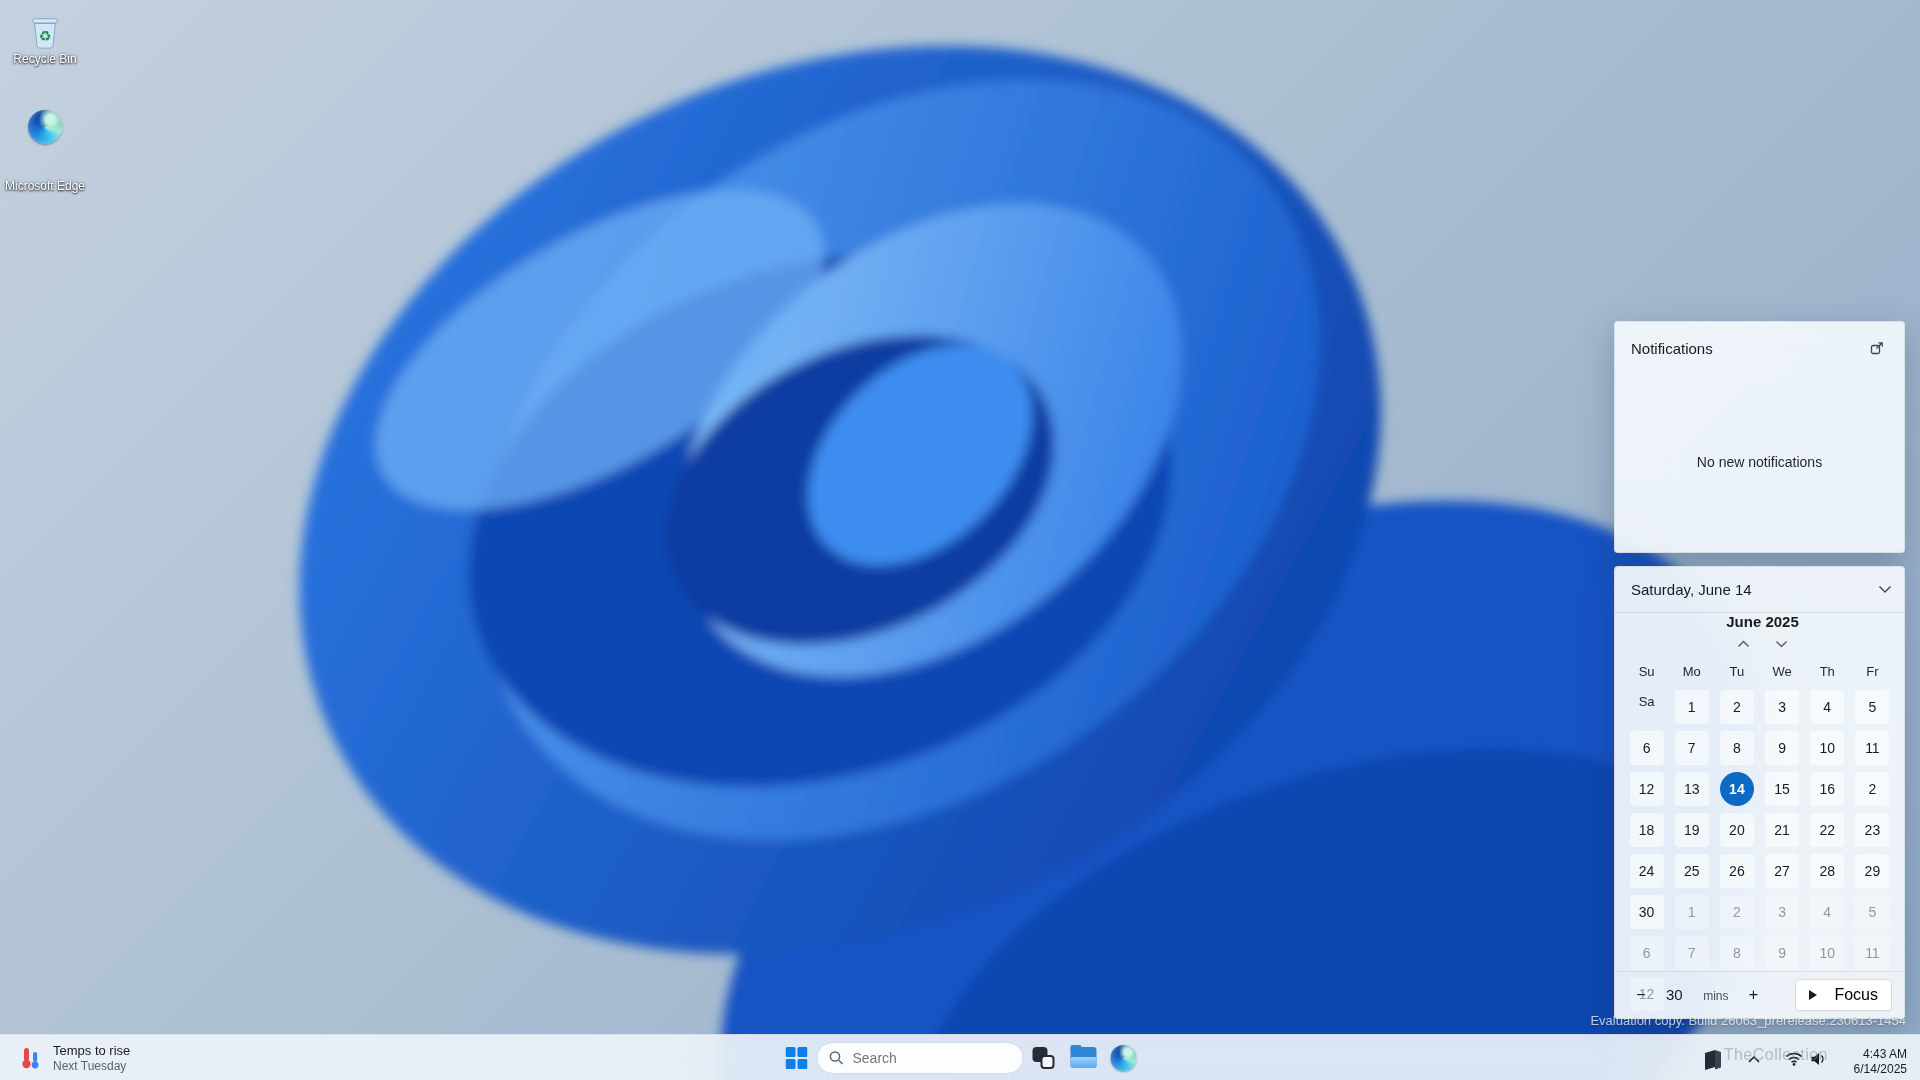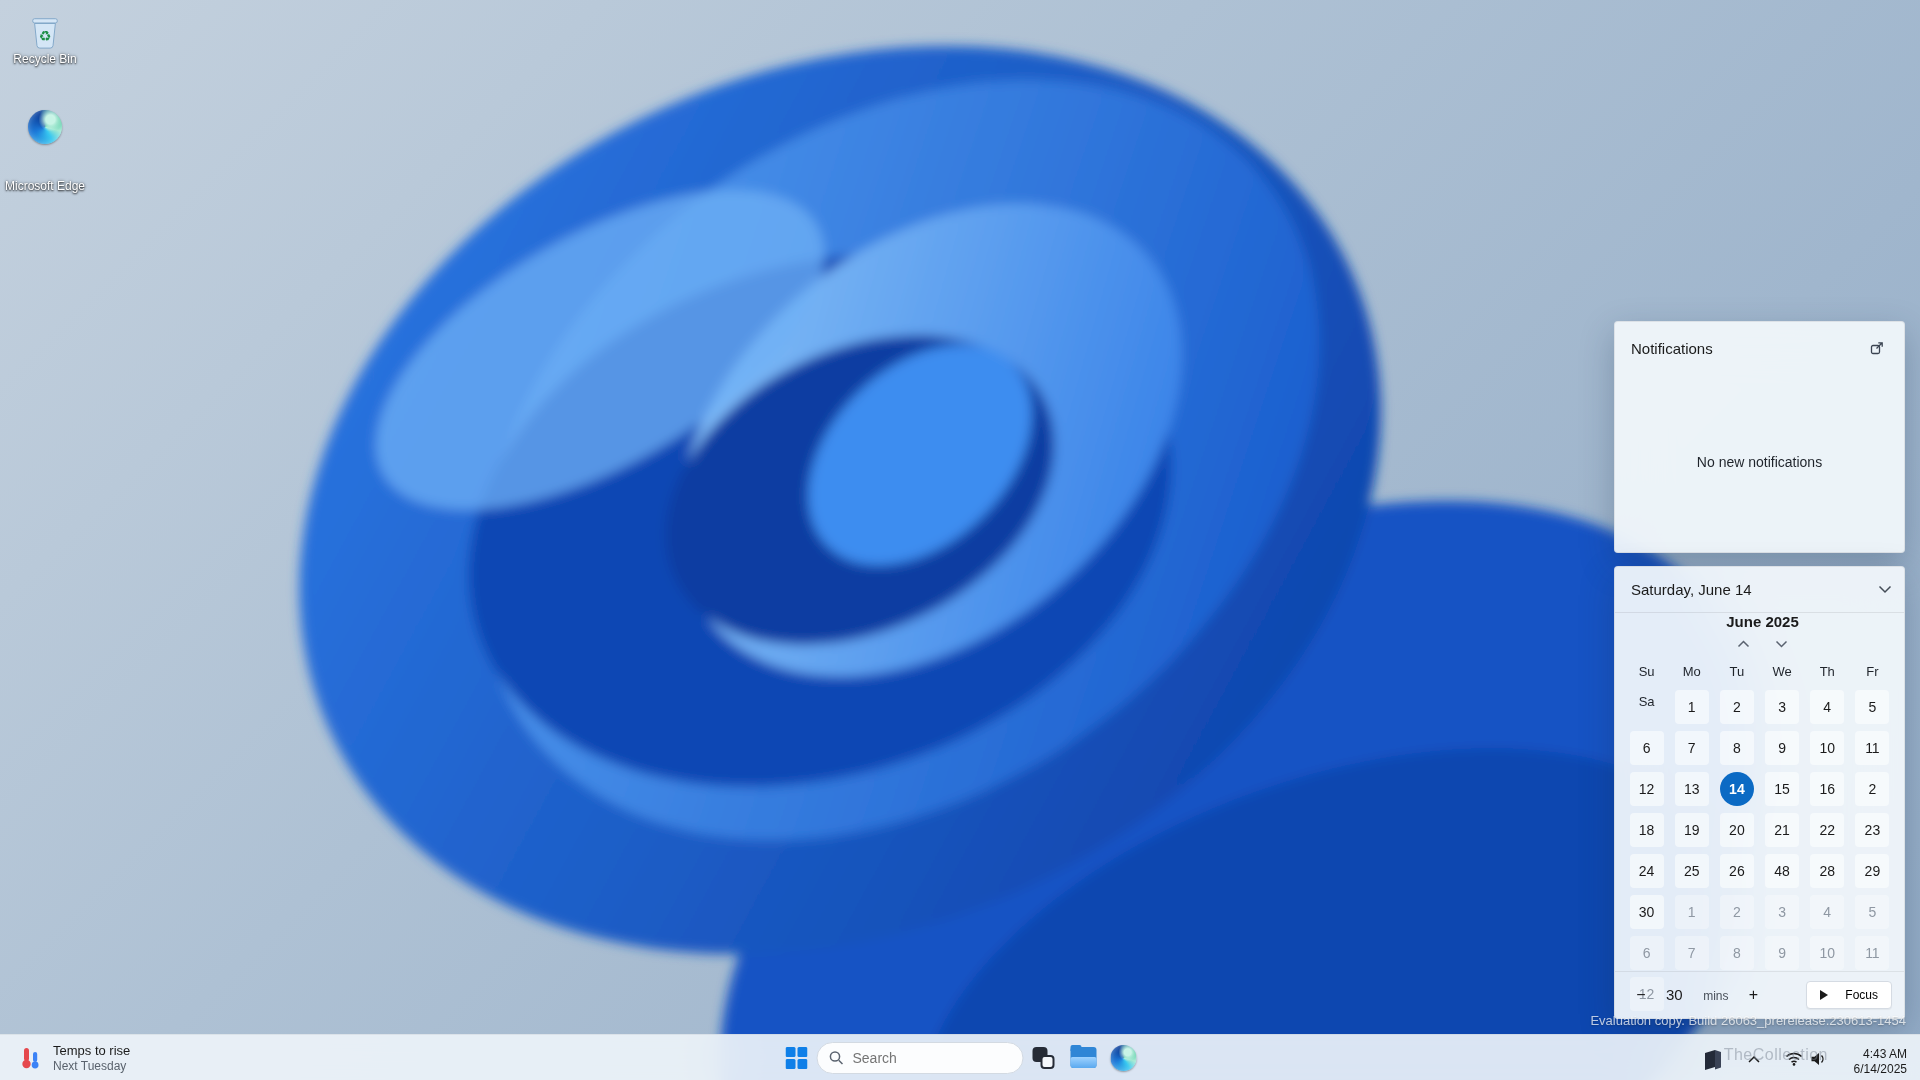--- a/index.html
+++ b/index.html
@@ -50,21 +50,21 @@
   .cal-day.out { color:#8f98a3; background:rgba(255,255,255,.32); }
   .cal-day.sel { background:var(--accent,#0b6ac4); color:#fff; border-radius:50%; font-weight:700; }
   .cal-focus { position:absolute; left:0; right:0; bottom:0; height:47px; display:flex; align-items:center;
     justify-content:space-between; padding:0 12px 0 14px; border-top:1px solid rgba(0,0,0,.07); }
   .focus-stepper { display:flex; align-items:center; gap:13px; }
   .step-btn { width:24px; height:24px; display:flex; align-items:center; justify-content:center; font-size:16px;
     color:#1b1b1b; border-radius:4px; cursor:pointer; }
   .focus-value { font-size:15px; }
   .focus-unit { font-size:12px; color:#4a5простите1; color:#4a515b; margin-left:16px; }
   .focus-btn { display:flex; align-items:center; gap:17px; background:#fff; border:1px solid #d5dbe3;
-    border-radius:4px; padding:6px 13px; font-size:12px; cursor:pointer; box-shadow:0 1px 1px rgba(0,0,0,.05); }
+    border-radius:4px; padding:6px 13px; font-size:16px; cursor:pointer; box-shadow:0 1px 1px rgba(0,0,0,.05); }
   .play-glyph { width:0; height:0; border-left:8px solid #1b1b1b; border-top:5px solid transparent; border-bottom:5px solid transparent; }
 
   
   .wm-eval { position:absolute; right:14px; top:1013px; font-size:13px; color:rgba(255,255,255,.72);
     text-shadow:0 1px 2px rgba(0,0,0,.25); z-index:40; }
   .wm-src { position:absolute; right:92px; top:1046px; font-size:16px; color:rgba(125,136,150,.5); z-index:55; letter-spacing:.5px; }
 
   
   .taskbar { position:absolute; left:0; right:0; bottom:0; height:46px; z-index:50;
     background:rgba(237,243,249,.92); backdrop-filter:blur(24px); border-top:1px solid rgba(0,0,0,.05); }
@@ -218,21 +218,21 @@
         <div class="cal-day">2</div>
         <div class="cal-day">18</div>
         <div class="cal-day">19</div>
         <div class="cal-day">20</div>
         <div class="cal-day">21</div>
         <div class="cal-day">22</div>
         <div class="cal-day">23</div>
         <div class="cal-day">24</div>
         <div class="cal-day">25</div>
         <div class="cal-day">26</div>
-        <div class="cal-day">48</div>
+        <div class="cal-day">27</div>
         <div class="cal-day">28</div>
         <div class="cal-day">29</div>
         <div class="cal-day">30</div>
         <div class="cal-day out">1</div>
         <div class="cal-day out">2</div>
         <div class="cal-day out">3</div>
         <div class="cal-day out">4</div>
         <div class="cal-day out">5</div>
         <div class="cal-day out">6</div>
         <div class="cal-day out">7</div>

